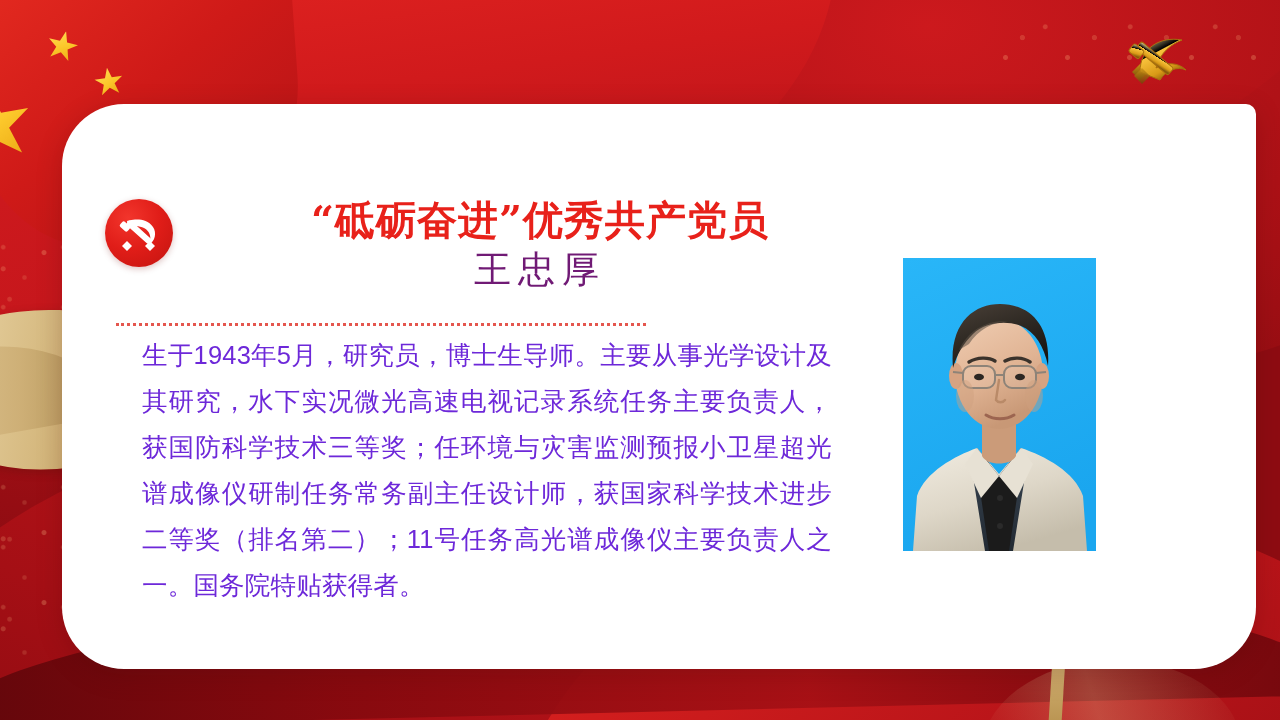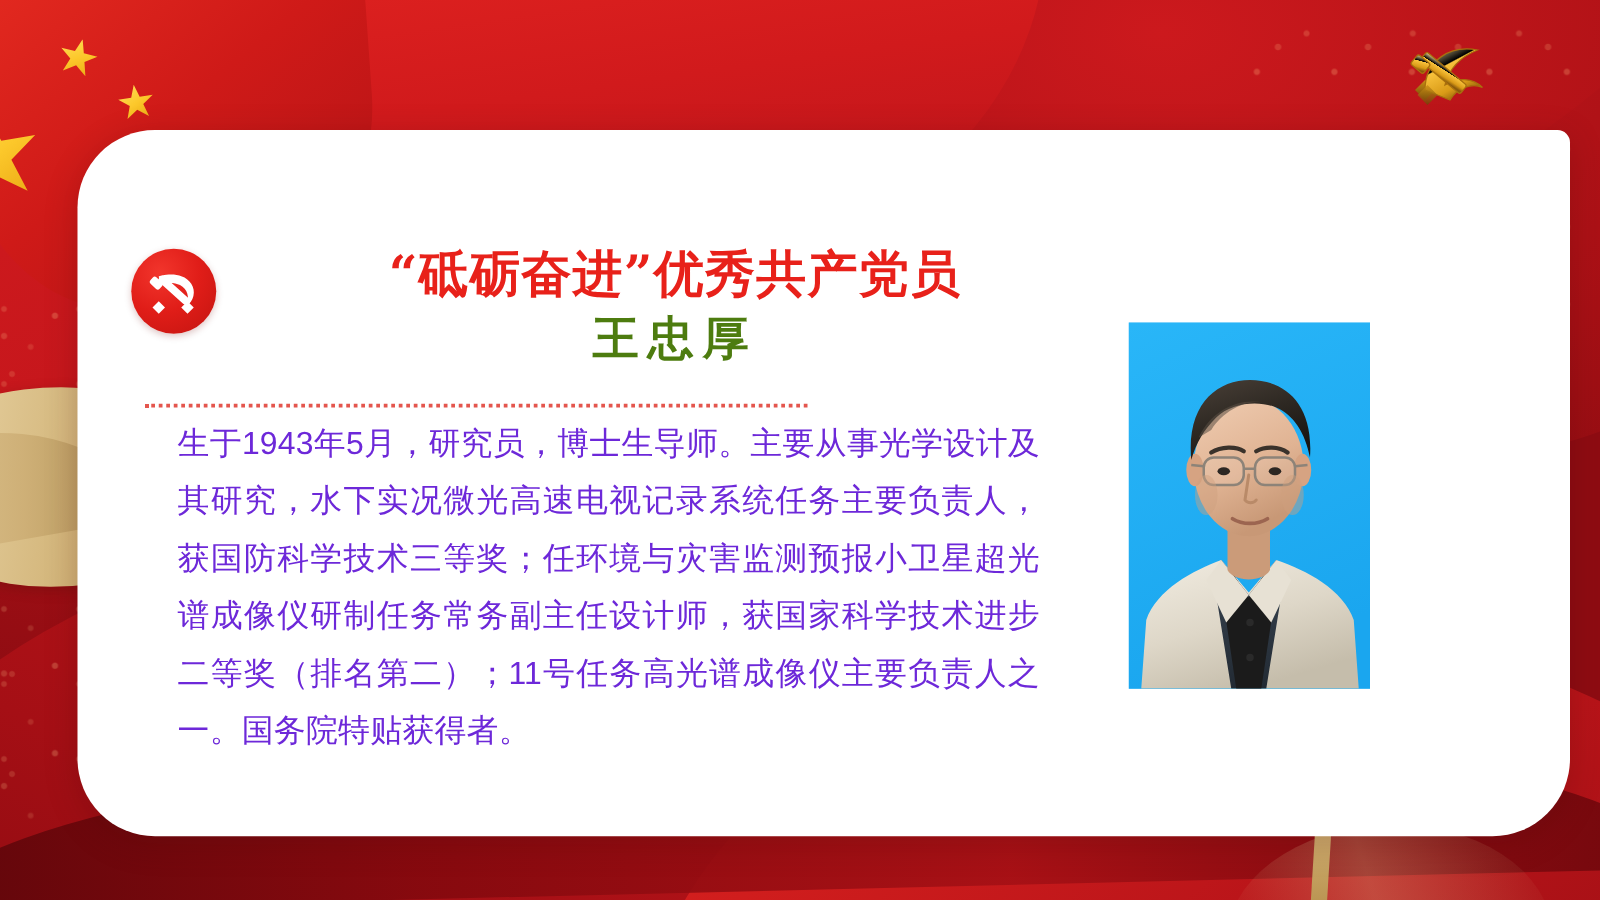--- a/index.html
+++ b/index.html
@@ -208,23 +208,23 @@
     font-family: "DejaVu Serif", "Liberation Serif", serif;
     font-weight: bold;
     font-size: 40px;
     color: #e8211a;
     letter-spacing: 1px;
     line-height: 1.22;
     white-space: nowrap;
   }
   .title-name {
     font-family: "DejaVu Serif", "Liberation Serif", serif;
-    font-weight: bold;
+    font-weight: normal;
     font-size: 37px;
-    color: #4d7c0f;
+    color: #701a75;
     letter-spacing: 7px;
     line-height: 1.25;
     margin-top: 2px;
   }
 
   .divider {
     position: absolute;
     left: 54px; top: 219px;
     width: 530px; height: 0;
     border-top: 3px dotted #e2483f;

